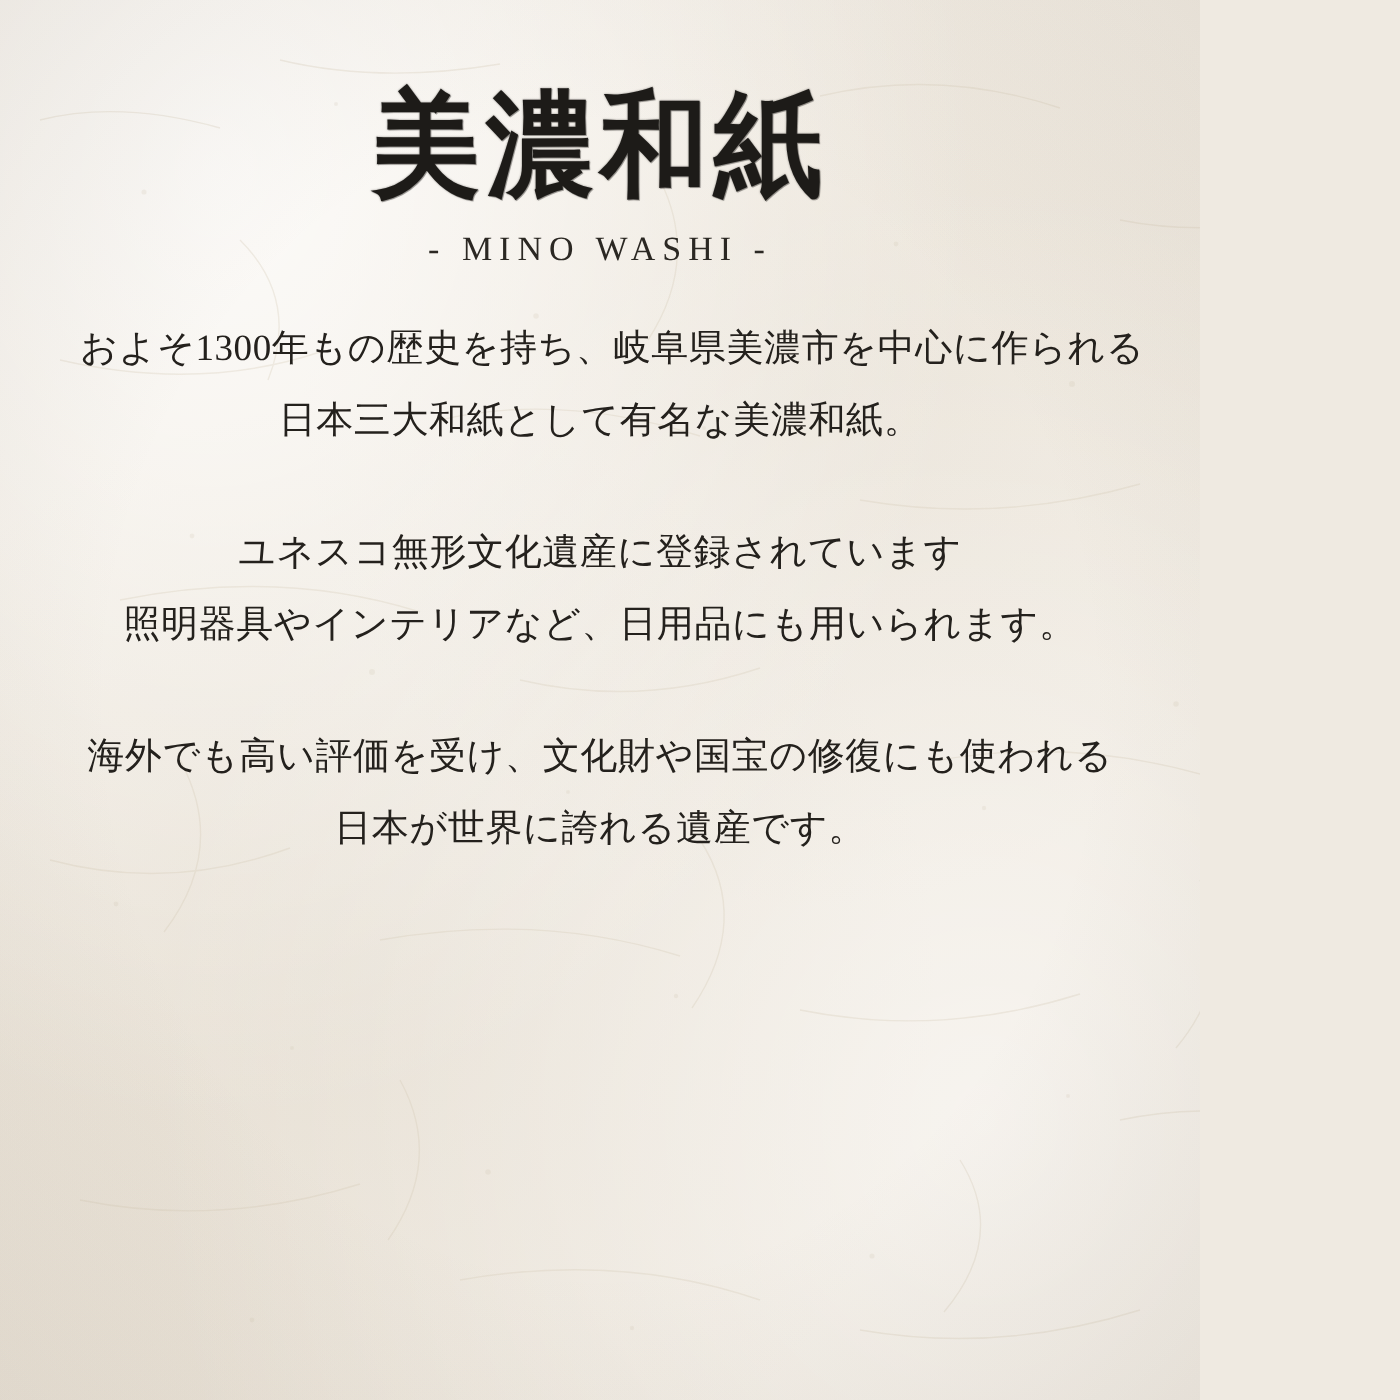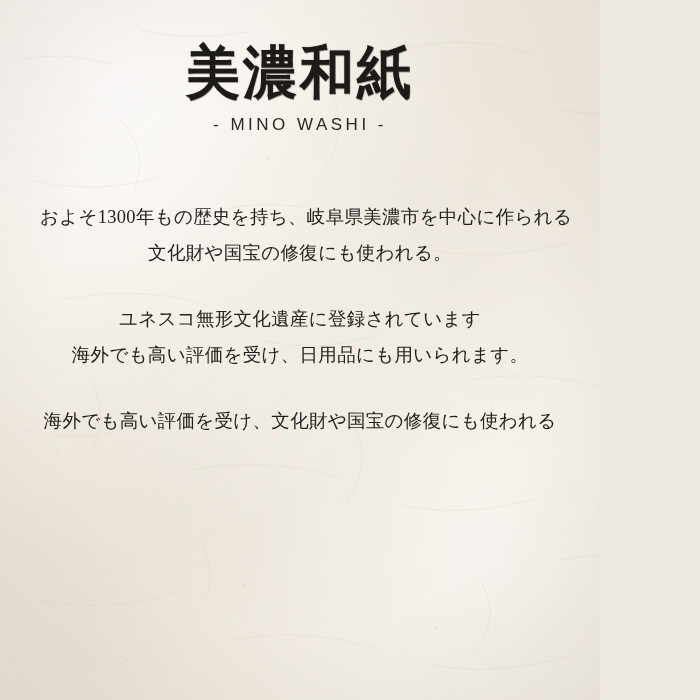--- a/index.html
+++ b/index.html
@@ -66,29 +66,29 @@
     font-size: 54px;
     line-height: 1.05;
     letter-spacing: 3px;
     color: #1d1b18;
     font-weight: 700;
     text-shadow: 0 0 1px rgba(29,27,24,0.55), 0.5px 0.5px 0 rgba(29,27,24,0.35);
     transform: scaleY(1.06);
   }
   .title-sub {
     margin-top: 14px;
-    font-family: Liberation Sans, sans-serif;
+    font-family: Liberation Serif, serif;
     font-size: 17px;
     letter-spacing: 3.5px;
     color: #2b2823;
   }
 
   
   .body-wrap {
-    margin-top: 64px;
+    margin-top: 22px;
     width: 100%;
     text-align: center;
     color: #24211d;
     font-size: 18.5px;
     line-height: 1.95;
     letter-spacing: 0.3px;
   }
   .para {
     margin: 0 0 30px 0;
   }
@@ -168,28 +168,29 @@
 
     <div class="title-block">
       <div class="title-main">美濃和紙</div>
       <div class="title-sub">- MINO WASHI -</div>
     </div>
 
     <div class="body-wrap">
 
       <p class="para p1">
         <span class="line">およそ1300年もの歴史を持ち、岐阜県美濃市を中心に作られる</span>
-        <span class="line">文化財や国宝の修復にも使われる。</span>
+        <span class="line">日本三大和紙として有名な美濃和紙。</span>
       </p>
 
 
       <p class="para p3">
         <span class="line">ユネスコ無形文化遺産に登録されています</span>
-        <span class="line">海外でも高い評価を受け、日用品にも用いられます。</span>
+        <span class="line">照明器具やインテリアなど、日用品にも用いられます。</span>
       </p>
 
       <p class="para p4">
         <span class="line">海外でも高い評価を受け、文化財や国宝の修復にも使われる</span>
+        <span class="line">日本が世界に誇れる遺産です。</span>
       </p>
 
     </div>
   </div>
 </div>
 
 </body></html>

